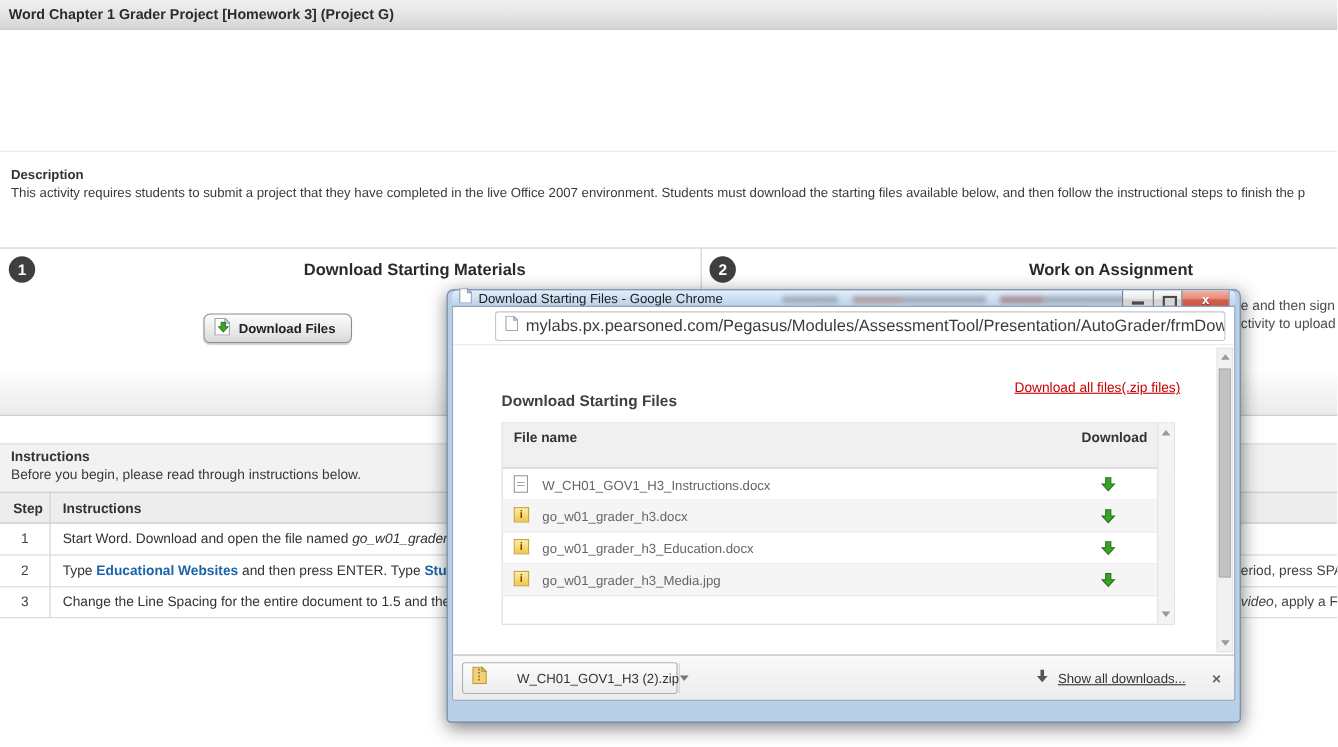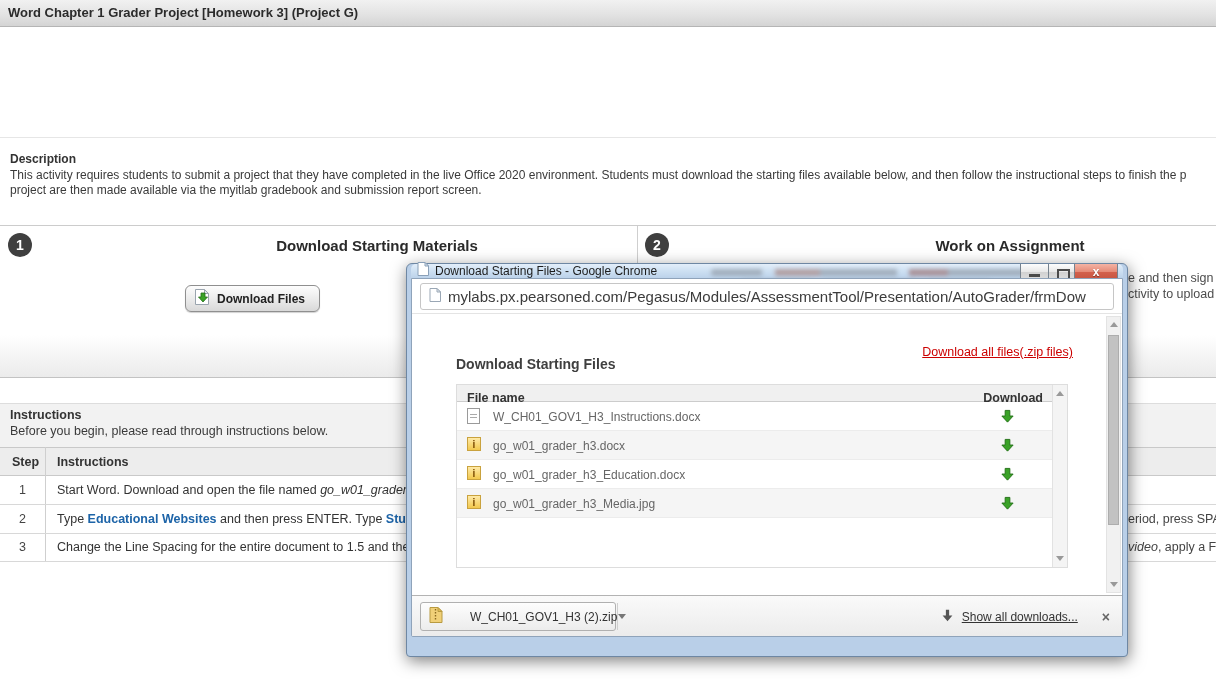--- a/index.html
+++ b/index.html
@@ -96,27 +96,27 @@
   .win-btn.close { width:44px;
     background:linear-gradient(180deg,#f4b3a4 0%,#e58a77 45%,#d2604c 50%,#c4523f 100%);
     color:#fff; font-weight:bold; font-size:12px; text-align:center; line-height:17px;
     text-shadow:0 1px 1px rgba(0,0,0,.4);
   }
   .win-btn.min::after { content:""; position:absolute; left:8px; right:8px; bottom:4px; height:3px; background:#4a4a4a; }
   .win-btn.max::after { content:""; position:absolute; left:8px; top:5px; width:9px; height:7px; border:2px solid #4a4a4a; }
   .p-body { height:359px; background:#fff; border:1px solid #8fa3ba; border-radius:0 0 2px 2px; position:relative; overflow:hidden; }
   .p-urlrow { height:35px; background:#fff; border-bottom:1px solid #e4e4e4; padding:4px 8px; }
   .url-box { height:27px; border:1px solid #c6c6c6; border-radius:3px; background:#fff;
-    display:flex; align-items:center; gap:7px; padding:0 8px; overflow:hidden; }
+    display:flex; align-items:center; gap:7px; padding:0 8px; overflow:hidden;margin-left:30px; }
   .url-text { font-size:15px; color:#3c3c3c; white-space:nowrap; }
   .p-content { position:relative; height:281px; background:#fff; }
   .p-heading { position:absolute; left:44px; top:42px; font-size:14px; font-weight:bold; color:#3f3f3f; }
   .red-link { position:absolute; right:49px; top:31px; font-size:12.5px; color:#cc0000; text-decoration:underline; cursor:pointer; white-space:nowrap; }
   .file-table { position:absolute; left:44px; top:70px; width:612px; height:184px; border:1px solid #ddd; background:#fff; }
-  .ft-header { position:relative; height:17px; background:#f0f0f0; border-bottom:1px solid #ccc; font-size:12.5px; font-weight:bold; color:#333; }
+  .ft-header { position:relative; height:41px; background:#f0f0f0; border-bottom:1px solid #ccc; font-size:12.5px; font-weight:bold; color:#333; }
   .ft-header .fh-name { position:absolute; left:10px; top:6px; }
   .ft-header .fh-dl { position:absolute; right:24px; top:6px; }
   .ft-row { position:relative; height:29px; border-bottom:1px solid #ececec; }
   .ft-row.alt { background:#f5f5f5; }
   .ft-row .fname { position:absolute; left:36px; top:8px; font-size:12px; color:#666; }
   .ft-row .row-icon { position:absolute; left:10px; top:6px; }
   .ft-row .green-arrow { position:absolute; right:52px; top:7px; }
   .ft-scrollbar { position:absolute; right:0; top:0; bottom:0; width:15px; background:#f4f4f4; border-left:1px solid #e2e2e2; }
   .tri-up { width:0; height:0; border-left:4px solid transparent; border-right:4px solid transparent; border-bottom:5px solid #999; position:absolute; left:3px; }
   .tri-down { width:0; height:0; border-left:4px solid transparent; border-right:4px solid transparent; border-top:5px solid #999; position:absolute; left:3px; }
@@ -147,22 +147,21 @@
 </head>
 <body>
 
 <div class="screen">
 
   <div class="app-header">Word Chapter 1 Grader Project [Homework 3] (Project G)</div>
 
   <div class="panel-top-line"></div>
 
   <div class="desc-heading">Description</div>
-  <div class="desc-line1">This activity requires students to submit a project that they have completed in the live Office 2020 environment. Students must download the starting files available below, and then follow the instructional steps to finish the p</div>
-  <div class="desc-line2">project are then made available via the myitlab gradebook and submission report screen.</div>
+  <div class="desc-line1">This activity requires students to submit a project that they have completed in the live Office 2007 environment. Students must download the starting files available below, and then follow the instructional steps to finish the p</div>
 
   <div class="sections">
     <div class="v-divider"></div>
     <div class="badge one">1</div>
     <div class="sec-title one">Download Starting Materials</div>
     <div class="badge two">2</div>
     <div class="sec-title two">Work on Assignment</div>
 
     <button class="dl-files-btn">
       <span class="icon">

